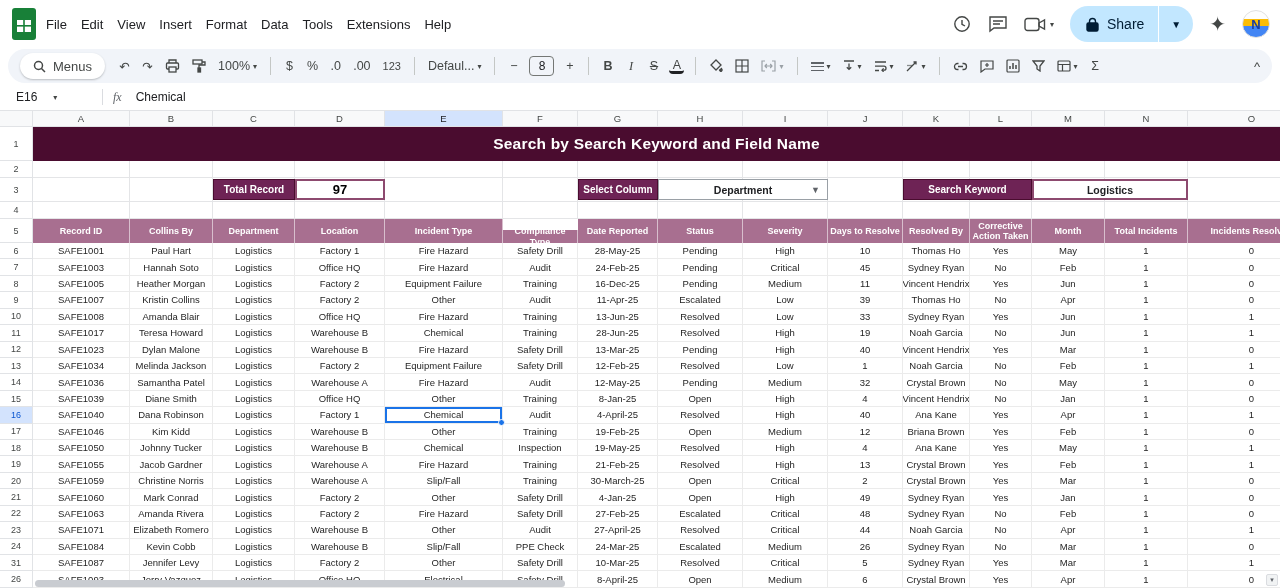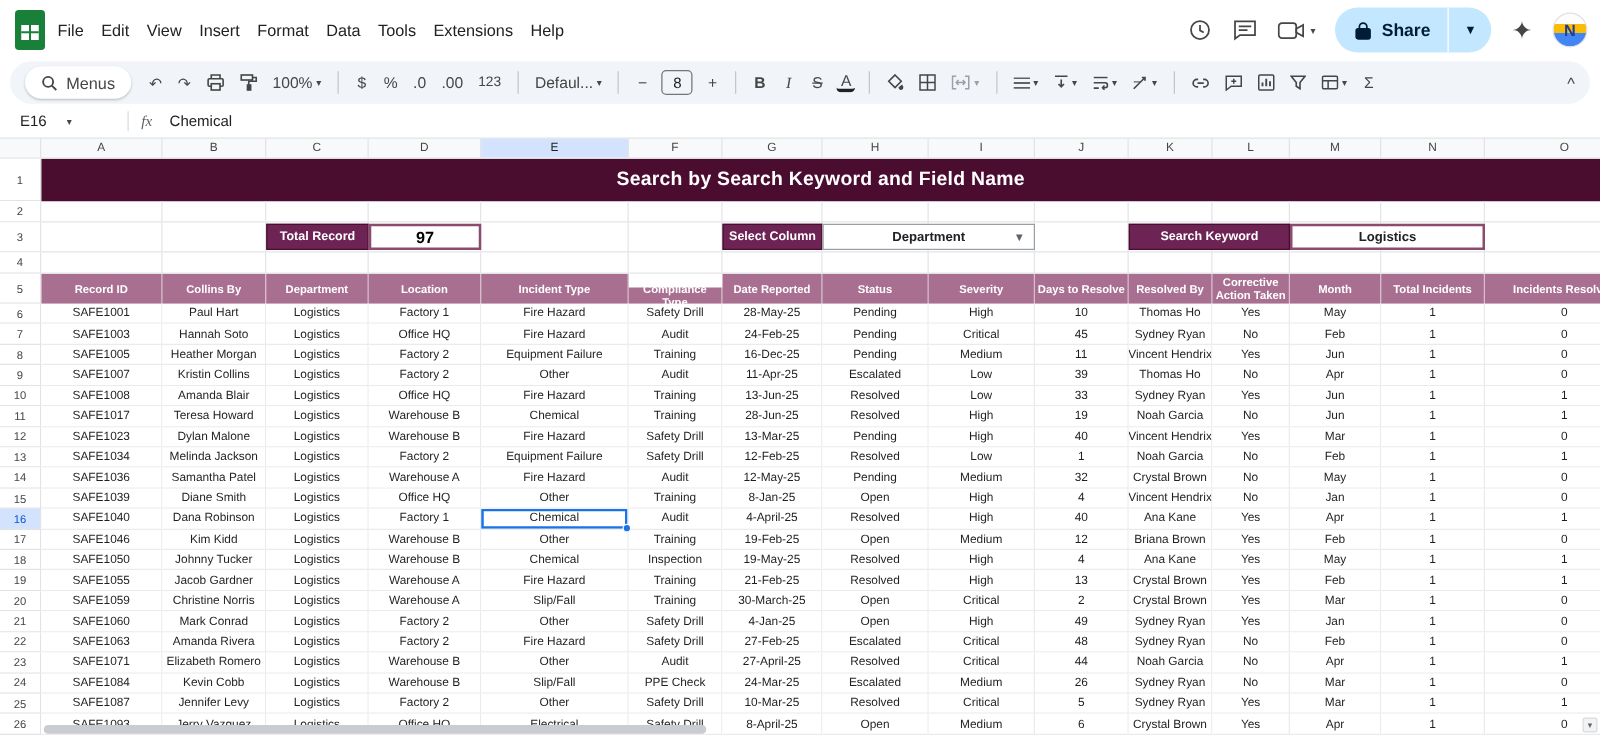--- a/index.html
+++ b/index.html
@@ -11,21 +11,21 @@
   .logo { margin-right:10px; flex:0 0 auto; }
   .title-block { display:flex; flex-direction:column; justify-content:center; gap:1px; }
   .title-row { display:flex; align-items:center; gap:12px; }
   .doc-title { font-size:15px; color:#1f1f1f; }
   .tb-ic { color:#444746; display:flex; align-items:center; }
   .star { font-size:15px; }
   .menubar { display:flex; font-size:13px; color:#202124; margin-left:-7px; }
   .menu-item { padding:1px 7px; border-radius:8px; cursor:default; }
   .topbar-right { margin-left:auto; display:flex; align-items:center; gap:16px; }
   .share-pill { display:flex; align-items:center; height:36px; background:#c2e7ff; border-radius:18px; overflow:hidden; color:#001d35; }
-  .share-main { display:flex; align-items:center; gap:8px; padding:0 14px 0 16px; font-size:14px; font-weight:700; }
+  .share-main { display:flex; align-items:center; gap:8px; padding:0 14px 0 16px; font-size:14px; font-weight:400; }
   .share-div { width:1px; height:36px; background:#ffffff; }
   .share-caret { padding:0 12px; font-size:10px; }
   .sparkle { font-size:20px; color:#444746; }
   .avatar { width:28px; height:28px; border-radius:50%; background:linear-gradient(180deg,#fdfdfd 0 32%,#fbbc04 32% 58%,#4285f4 58% 100%); display:flex; align-items:center; justify-content:center; font-weight:700; font-size:13px; color:#1a3ea0; border:1px solid #e0e0e0; }
 
   
   .toolbar { height:34px; margin:1px 8px 1px 8px; background:#f1f4f9; border-radius:17px; display:flex; align-items:center; padding:0 12px; gap:8px; color:#444746; font-size:12.5px; }
   .menus-pill { background:#fff; height:26px; border-radius:14px; display:flex; align-items:center; gap:7px; padding:0 13px; box-shadow:0 1px 2px rgba(60,64,67,.3); font-size:13px; color:#444746; margin-right:4px; }
   .ti { display:flex; align-items:center; justify-content:center; min-width:15px; height:22px; padding:0 2px; border-radius:4px; }
   .ti.wcaret { gap:3px; }
@@ -326,21 +326,21 @@
         <div class="rn" style="height: 16.43px;">15</div>
         <div class="rn sel" style="height: 16.43px;">16</div>
         <div class="rn" style="height: 16.43px;">17</div>
         <div class="rn" style="height: 16.43px;">18</div>
         <div class="rn" style="height: 16.43px;">19</div>
         <div class="rn" style="height: 16.43px;">20</div>
         <div class="rn" style="height: 16.43px;">21</div>
         <div class="rn" style="height: 16.43px;">22</div>
         <div class="rn" style="height: 16.43px;">23</div>
         <div class="rn" style="height: 16.43px;">24</div>
-        <div class="rn" style="height: 16.43px;">25</div>
+        <div class="rn" style="height: 16.43px;">31</div>
         <div class="rn" style="height: 16.43px;">26</div>
       </div>
     <div class="cells" id="cells">
       <div class="row banner">
         <span>Search by Search Keyword and Field Name</span>
       </div>
       <div class="row grid-row r2">
           <div class="gcell" style="width: 97px;"></div>
           <div class="gcell" style="width: 83px;"></div>
           <div class="gcell" style="width: 82px;"></div>

